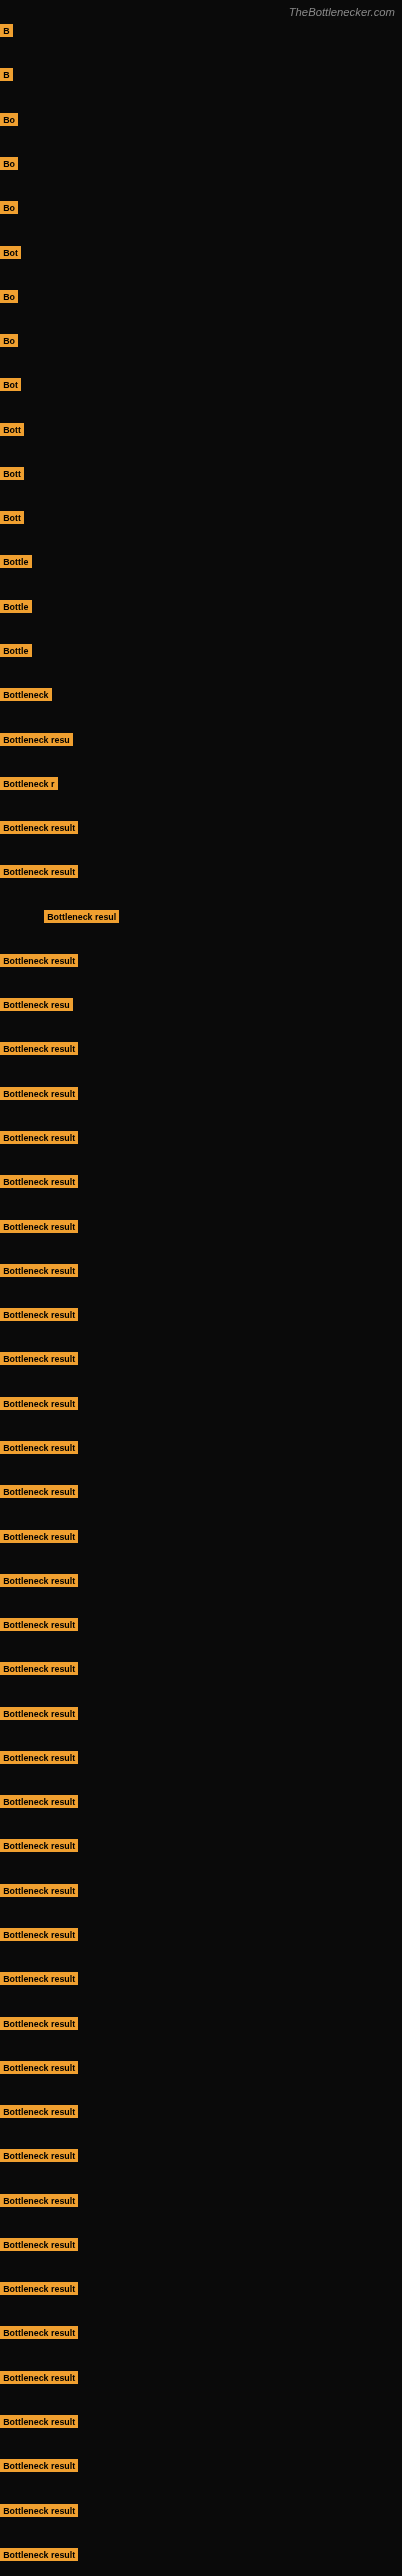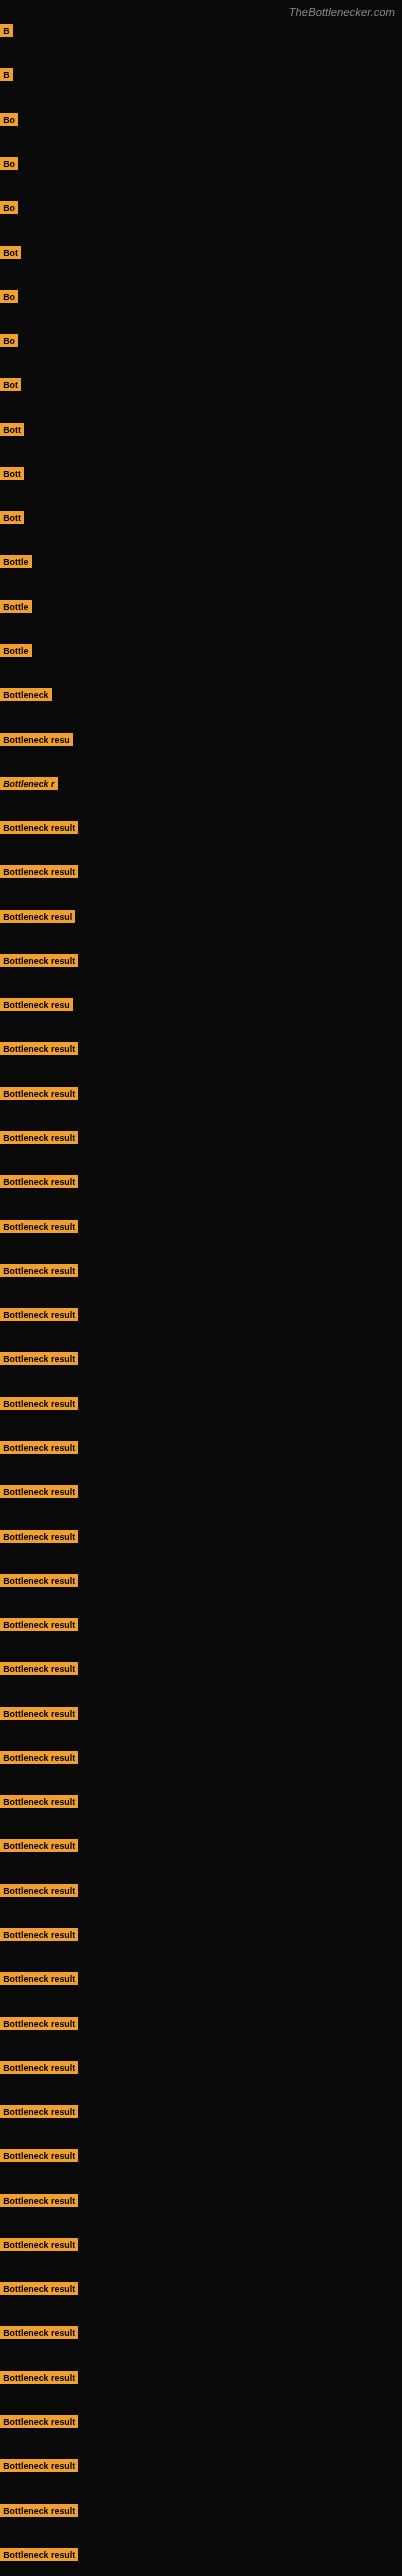--- a/index.html
+++ b/index.html
@@ -58,24 +58,24 @@
     <div class="badge-container" style="top: 334px;"><span class="badge" style="max-width: 22.5px;">Bo</span></div>
     <div class="badge-container" style="top: 378px;"><span class="badge" style="max-width: 26px;">Bot</span></div>
     <div class="badge-container" style="top: 423px;"><span class="badge" style="max-width: 29px;">Bott</span></div>
     <div class="badge-container" style="top: 467px;"><span class="badge" style="max-width: 31px;">Bott</span></div>
     <div class="badge-container" style="top: 511px;"><span class="badge" style="max-width: 34px;">Bott</span></div>
     <div class="badge-container" style="top: 555px;"><span class="badge" style="max-width: 35px;">Bottle</span></div>
     <div class="badge-container" style="top: 600px;"><span class="badge" style="max-width: 37px;">Bottle</span></div>
     <div class="badge-container" style="top: 644px;"><span class="badge" style="max-width: 42px;">Bottle</span></div>
     <div class="badge-container" style="top: 688px;"><span class="badge" style="max-width: 53px;">Bottleneck</span></div>
     <div class="badge-container" style="top: 733px;"><span class="badge" style="max-width: 81px;">Bottleneck resu</span></div>
-    <div class="badge-container" style="top: 777px; font-style: italic;"><span class="badge" style="max-width: 74px;">Bottleneck r</span></div>
+    <div class="badge-container" style="top: 777px;"><span class="badge" style="max-width: 74px;">Bottleneck r</span></div>
     <div class="badge-container" style="top: 821px;"><span class="badge" style="max-width: 89px;">Bottleneck result</span></div>
     <div class="badge-container" style="top: 865px;"><span class="badge" style="max-width: 90px;">Bottleneck result</span></div>
-    <div class="badge-container" style="top: 910px;"><span class="badge" style="max-width: 87px;">Bottleneck resul</span></div>
+    <div class="badge-container" style="top: 910px;"><span class="badge" style="max-width: 87px; margin-left: 44px;">Bottleneck resul</span></div>
     <div class="badge-container" style="top: 954px;"><span class="badge" style="max-width: 90px;">Bottleneck result</span></div>
     <div class="badge-container" style="top: 998px;"><span class="badge" style="max-width: 85px;">Bottleneck resu</span></div>
     <div class="badge-container" style="top: 1042px;"><span class="badge" style="max-width: 90px;">Bottleneck result</span></div>
     <div class="badge-container" style="top: 1087px;"><span class="badge" style="max-width: 92px;">Bottleneck result</span></div>
     <div class="badge-container" style="top: 1131px;"><span class="badge" style="max-width: 97px;">Bottleneck result</span></div>
     <div class="badge-container" style="top: 1175px;"><span class="badge" style="max-width: 98px;">Bottleneck result</span></div>
     <div class="badge-container" style="top: 1220px;"><span class="badge" style="max-width: 103px;">Bottleneck result</span></div>
     <div class="badge-container" style="top: 1264px;"><span class="badge" style="max-width: 105px;">Bottleneck result</span></div>
     <div class="badge-container" style="top: 1308px;"><span class="badge" style="max-width: 106px;">Bottleneck result</span></div>
     <div class="badge-container" style="top: 1352px;"><span class="badge" style="max-width: 108px;">Bottleneck result</span></div>

